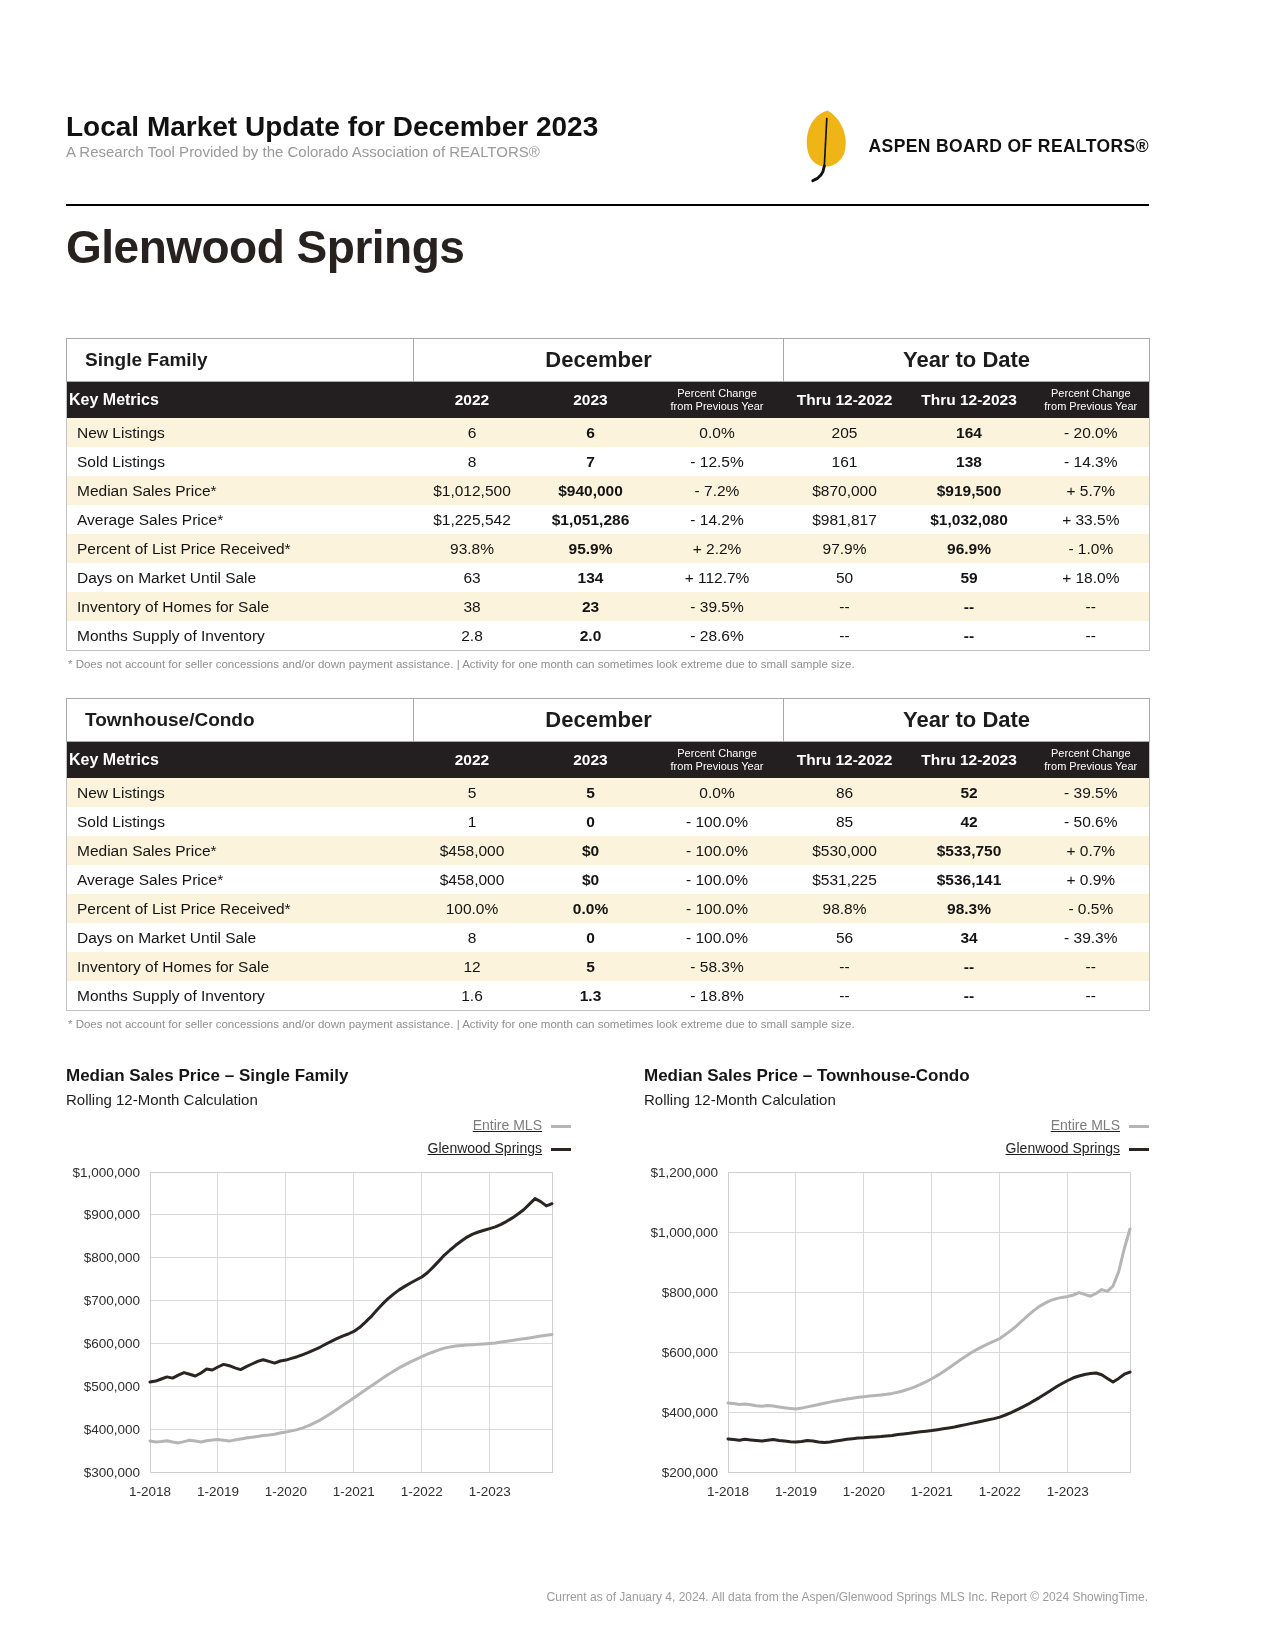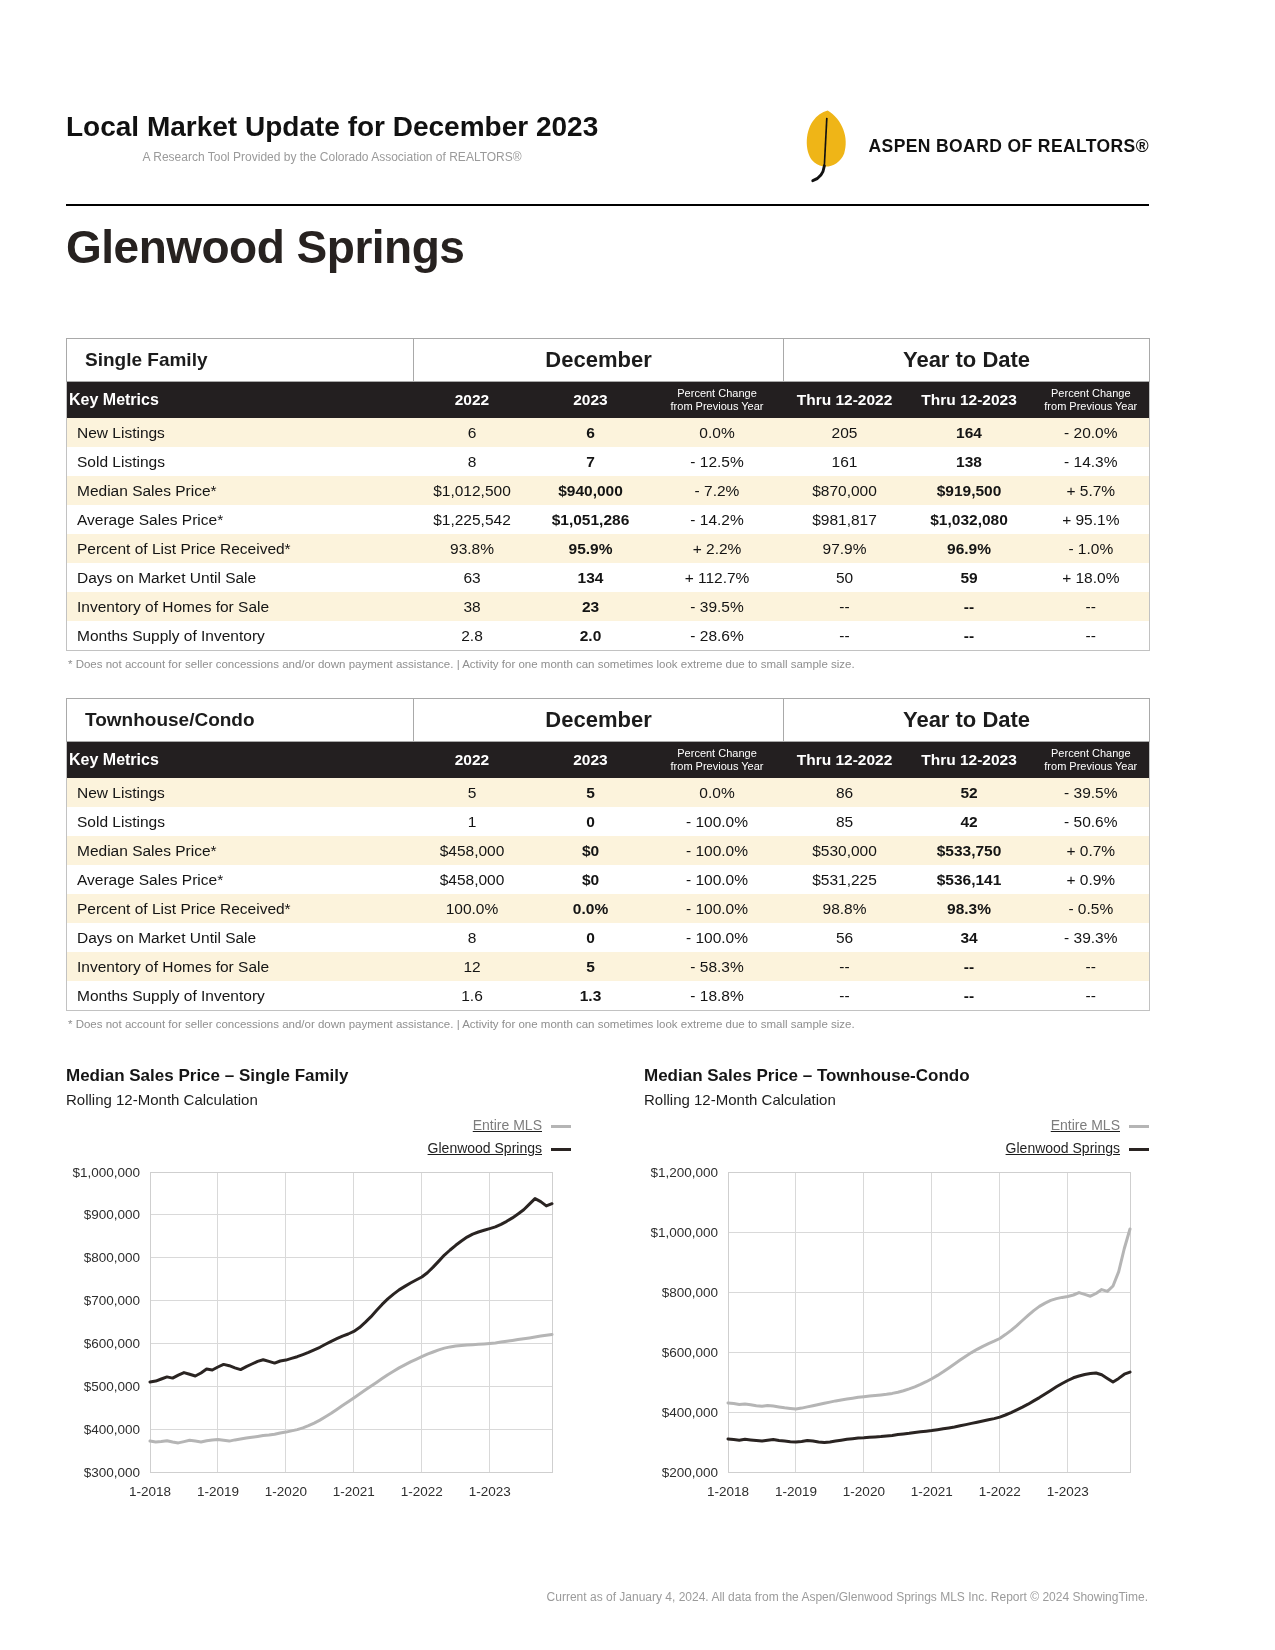--- a/index.html
+++ b/index.html
@@ -4,21 +4,21 @@
 <title>Local Market Update</title>
 <style>
   html,body{margin:0;padding:0;background:#ffffff;}
   .page{position:relative;width:1275px;height:1650px;background:#ffffff;overflow:hidden;
         font-family:"Liberation Sans",sans-serif;color:#1c1c1c;}
   .content{position:absolute;left:66px;top:0;width:1083px;}
 
   
   .header{display:flex;justify-content:space-between;align-items:flex-start;padding-top:112px;}
   .header-title{font-size:28px;font-weight:bold;color:#111;line-height:1.1;}
-  .header-subtitle{font-size:12px;color:#9a9a9a;margin-top:7px;text-align:center;}
+  .header-subtitle{font-size:15px;color:#9a9a9a;}
   .logo{display:flex;align-items:center;gap:16px;margin-top:-4px;}
   .logo-text{font-size:17.5px;font-weight:bold;letter-spacing:.4px;color:#111;white-space:nowrap;}
   .rule{border-top:2px solid #000;margin-top:20px;}
   .city-title{font-size:46px;font-weight:bold;color:#272220;margin-top:14px;letter-spacing:-.5px;}
 
   
   table.market-table{border-collapse:collapse;width:1083px;table-layout:fixed;border:1px solid #c2c2c2;}
   table.market-table.first{margin-top:64px;}
   table.market-table.second{margin-top:28px;}
   tr.band td{border:1px solid #a9a9a9;height:40px;background:#fff;vertical-align:middle;}
@@ -130,21 +130,21 @@
             <td class="bold">$919,500</td>
             <td>+ 5.7%</td>
           </tr>
           <tr>
             <td class="metric">Average Sales Price*</td>
             <td>$1,225,542</td>
             <td class="bold">$1,051,286</td>
             <td>- 14.2%</td>
             <td>$981,817</td>
             <td class="bold">$1,032,080</td>
-            <td>+ 95.1%</td>
+            <td>+ 33.5%</td>
           </tr>
           <tr class="stripe">
             <td class="metric">Percent of List Price Received*</td>
             <td>93.8%</td>
             <td class="bold">95.9%</td>
             <td>+ 2.2%</td>
             <td>97.9%</td>
             <td class="bold">96.9%</td>
             <td>- 1.0%</td>
           </tr>

